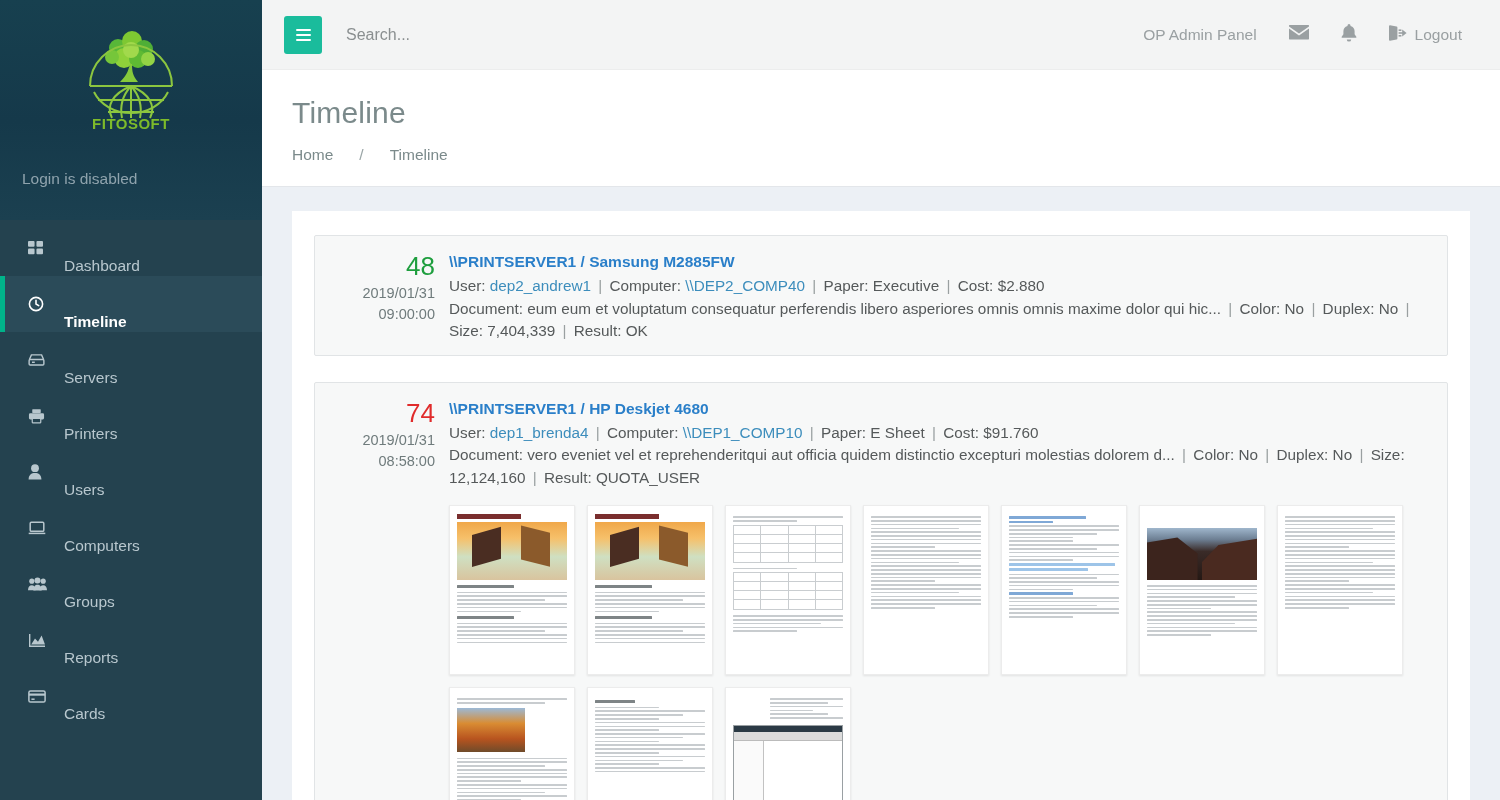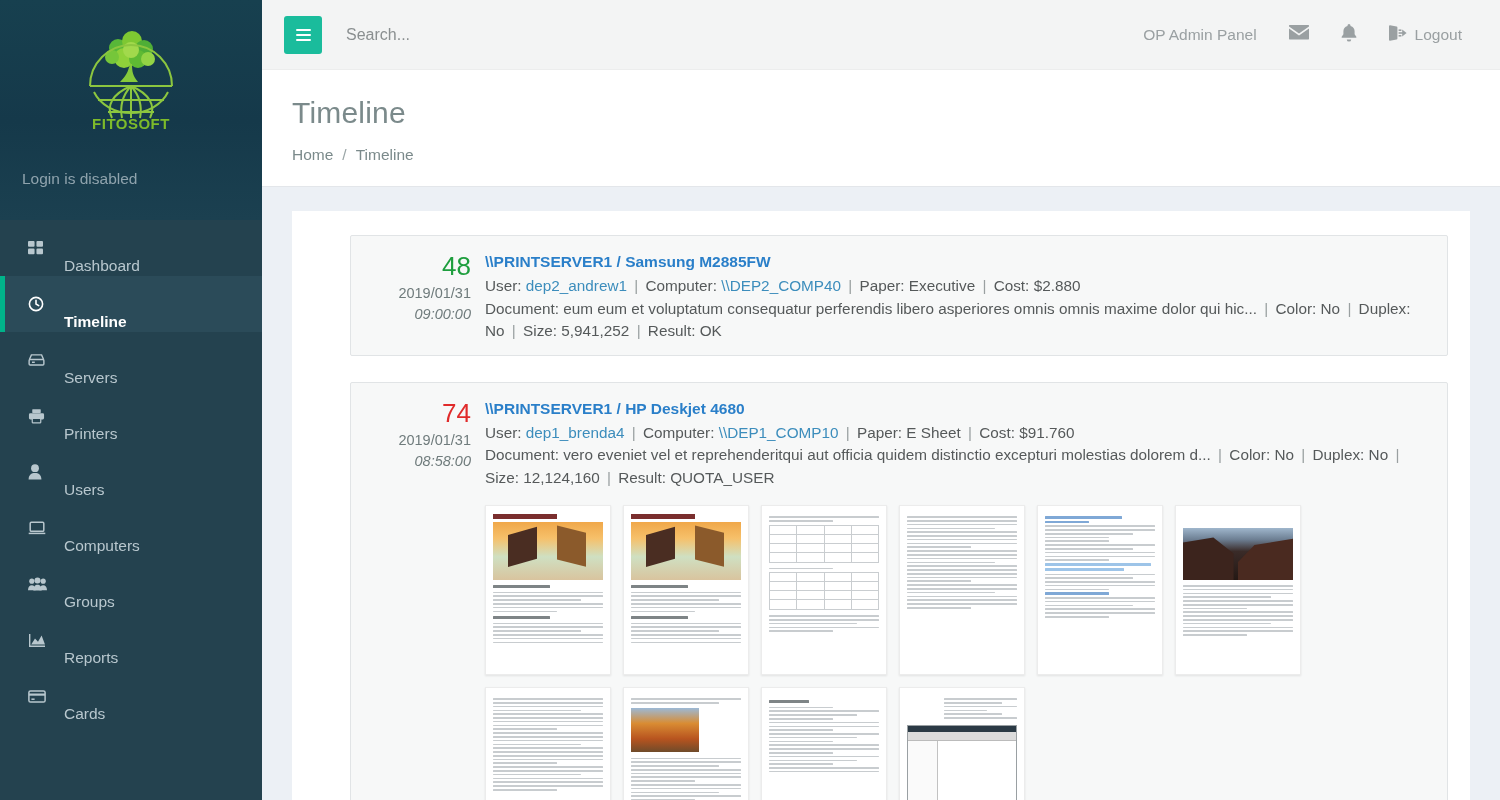--- a/index.html
+++ b/index.html
@@ -118,50 +118,49 @@
 
   .page-head {
     background: #ffffff;
     padding: 26px 30px 22px 30px;
     border-bottom: 1px solid #e3e6ea;
   }
   .page-title {
     font-size: 30px; color: #7b8a8b; font-weight: normal;
     margin: 0 0 16px 0; letter-spacing: .2px;
   }
-  .breadcrumb { font-size: 15.5px; color: #7b8a8b; display: flex; gap: 9px; align-items: center; }
+  .breadcrumb { font-size: 15.5px; color: #7b8a8b; display: flex; gap: 26px; align-items: center; }
   .breadcrumb a { color: #7b8a8b; text-decoration: none; cursor: pointer; }
   .breadcrumb .sep { color: #9aa5a6; }
   .breadcrumb .current { color: #7b8a8b; }
 
   .page-body { padding: 24px 30px 0 30px; }
   .white-card { background: #ffffff; padding: 24px 22px 24px 22px; min-height: 600px; }
 
   
   .tl-item {
     background: #f7f8f8;
     border: 1px solid #e1e4e6;
     border-radius: 2px;
     padding: 14px 16px 12px 16px;
     margin-bottom: 26px;
     display: flex;
     align-items: flex-start;
-    margin-left: 36px;
   }
   .tl-left {
     width: 118px; min-width: 118px;
     text-align: right;
     padding-right: 14px;
     padding-top: 2px;
   }
   .tl-count { font-size: 26px; line-height: 28px; font-weight: normal; }
   .tl-count.green { color: #1e9e3e; }
   .tl-count.red { color: #e02b2b; }
   .tl-date { font-size: 14.5px; color: #6f7b7c; line-height: 22px; margin-top: 2px; }
-  .tl-time { font-size: 14.5px; color: #6f7b7c; line-height: 20px; font-style: italic; }
+  .tl-time { font-size: 14.5px; color: #6f7b7c; line-height: 20px; }
   .tl-right { flex: 1; padding-top: 1px; }
   .tl-title { font-size: 15.5px; font-weight: bold; margin-bottom: 3px; line-height: 21px; }
   .tl-title .server { color: #2a7fc9; }
   .tl-title .sep { color: #2a7fc9; }
   .tl-title .printer { color: #2a7fc9; }
   .tl-meta { font-size: 15.3px; color: #55595a; line-height: 22.5px; }
   .tl-meta a { color: #3c8dbc; text-decoration: none; cursor: pointer; }
   .tl-meta .pipe { color: #9aa0a1; padding: 0 3px; }
 
   
@@ -455,21 +454,21 @@
                 <span>Document:</span>
                 <span>eum eum et voluptatum consequatur perferendis libero asperiores omnis omnis maxime dolor qui hic...</span>
                 <span class="pipe">|</span>
                 <span>Color:</span>
                 <span>No</span>
                 <span class="pipe">|</span>
                 <span>Duplex:</span>
                 <span>No</span>
                 <span class="pipe">|</span>
                 <span>Size:</span>
-                <span>5,941,252</span>
+                <span>7,404,339</span>
                 <span class="pipe">|</span>
                 <span>Result:</span>
                 <span>OK</span>
               </div>
             </div>
           </div>
 
           <div class="tl-item">
             <div class="tl-left">
               <div class="tl-count red">74</div>

